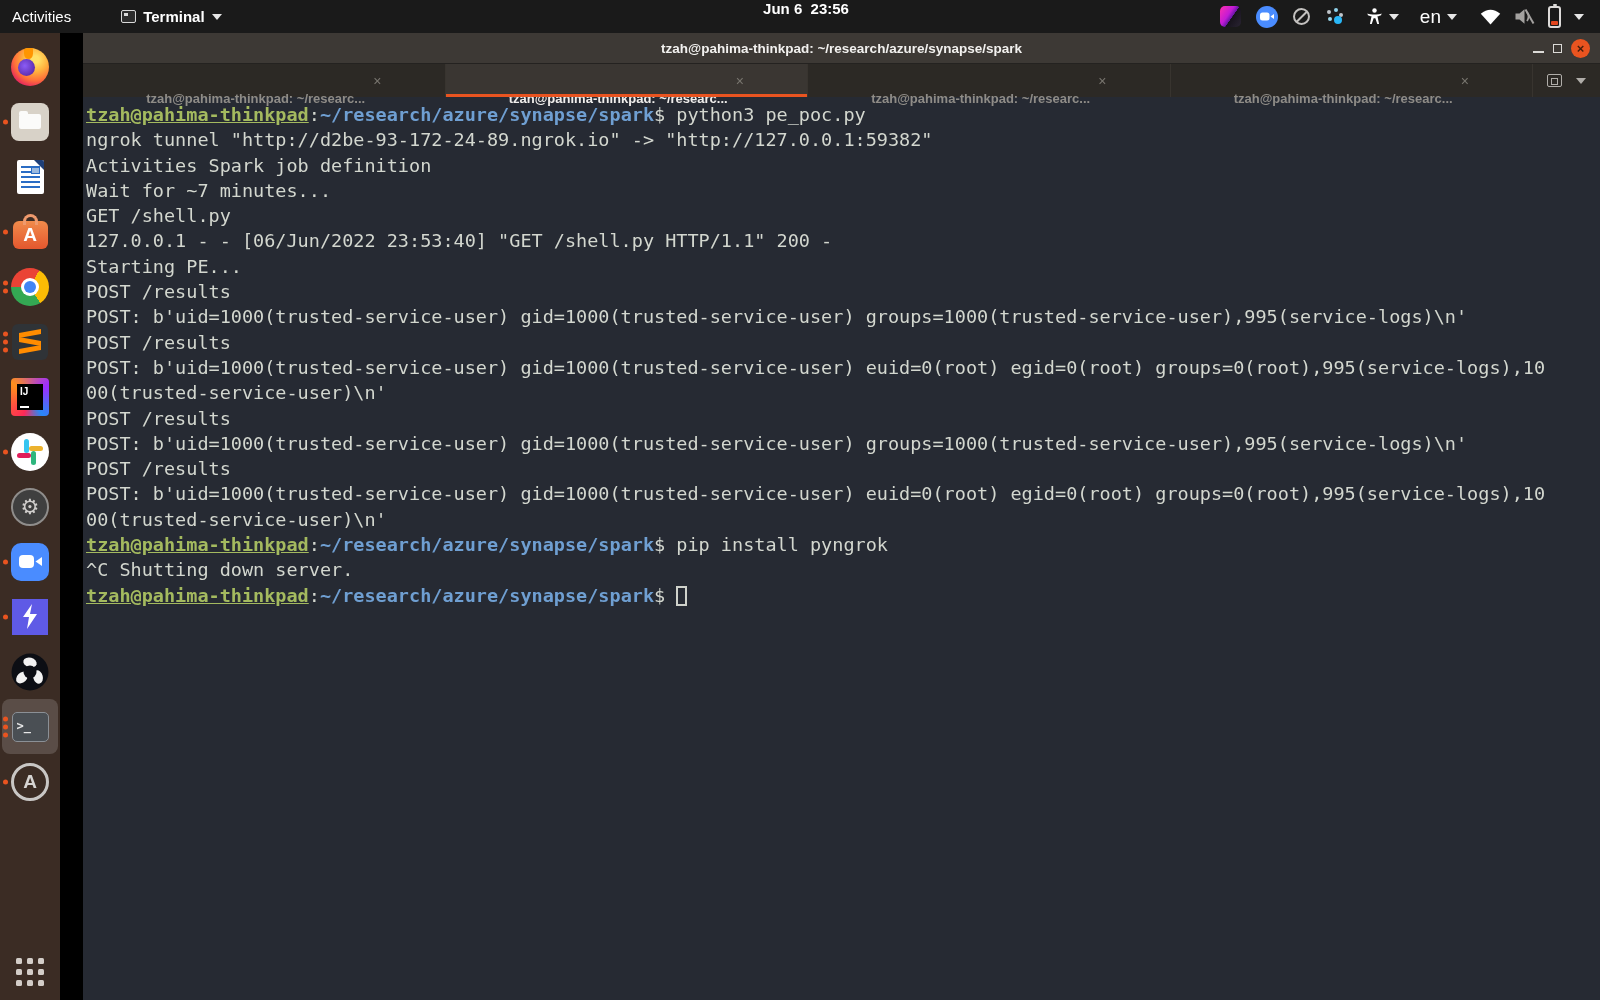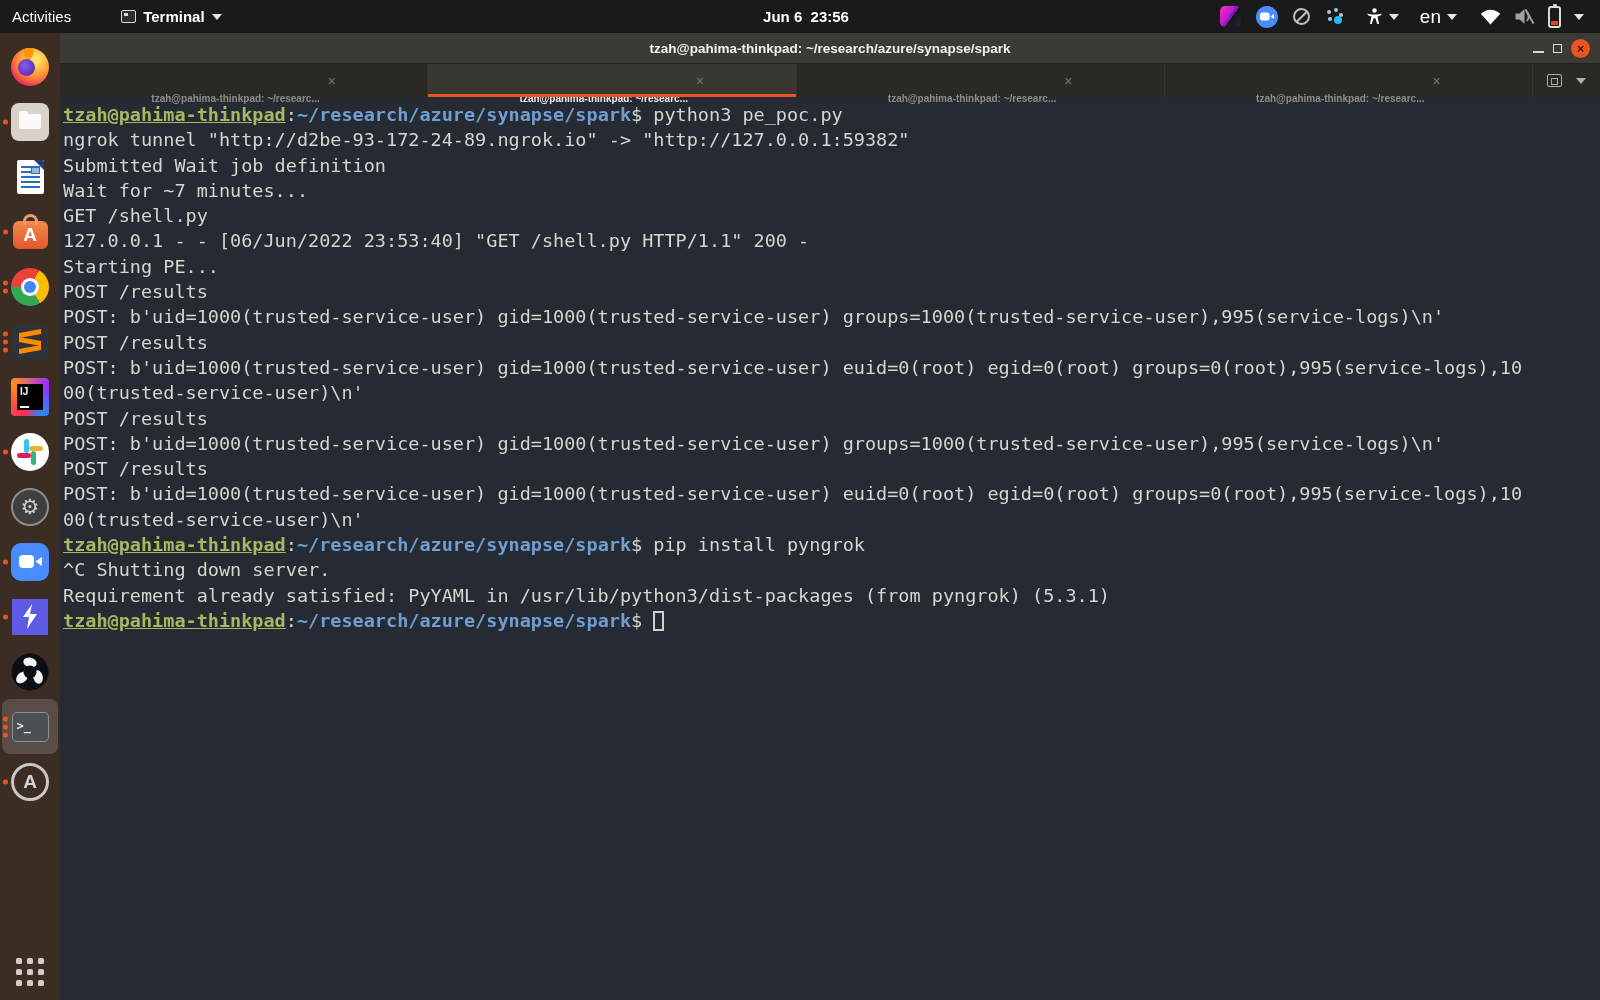--- a/index.html
+++ b/index.html
@@ -8,21 +8,21 @@
     --term-fg:#d3d7cf;
     --prompt-user:#a4ba5f;
     --prompt-path:#6f9fd2;
   }
   *{margin:0;padding:0;box-sizing:border-box;}
   html,body{width:1600px;height:1000px;overflow:hidden;background:#000;}
   body{font-family:"Liberation Sans",sans-serif;}
 
   
   .topbar{position:absolute;left:0;top:0;width:1600px;height:33px;background:#1a1a1a;
-    display:flex;align-items:center;color:#fff;font-size:15px;z-index:10;}
+    display:flex;align-items:flex-start;color:#fff;font-size:15px;z-index:10;}
   .activities{padding:0 12px;height:100%;display:flex;align-items:center;cursor:pointer;}
   .appmenu{display:flex;align-items:center;gap:7px;padding:0 10px;margin-left:28px;height:100%;font-weight:bold;}
   .appmenu-icon{width:15px;height:13px;border:1.5px solid #d9d9d9;border-radius:2px;position:relative;background:#2d2d2d;}
   .appmenu-icon::after{content:"";position:absolute;left:2px;top:2px;width:4px;height:3px;background:#d9d9d9;}
   .caret{width:0;height:0;border-left:5px solid transparent;border-right:5px solid transparent;border-top:6px solid #e6e6e6;display:inline-block;}
   .clock{position:absolute;left:0;right:0;text-align:center;font-weight:bold;font-size:15px;white-space:pre;pointer-events:none;padding-left:12px;}
   .tray{margin-left:auto;display:flex;align-items:center;gap:15px;padding-right:16px;height:100%;}
   .tray-item{display:flex;align-items:center;gap:6px;}
   .cube-ic{width:21px;height:21px;border-radius:5px;background:linear-gradient(125deg,#ff2fae 0%,#c21bd6 40%,#6a16a8 55%,#17131c 56%,#2a2433 100%);}
   .zoomcam-ic{width:22px;height:22px;border-radius:50%;background:#4a8cff;display:flex;align-items:center;justify-content:center;}
@@ -38,32 +38,32 @@
   
   .dock{position:absolute;left:0;top:33px;width:60px;height:967px;background:#3b2c24;display:flex;flex-direction:column;align-items:center;padding-top:6px;}
   .dock-slot{position:relative;width:56px;height:55px;display:flex;align-items:center;justify-content:center;flex-shrink:0;cursor:pointer;border-radius:8px;}
   .dock-slot.active{background:rgba(255,255,255,.16);}
   .dots{position:absolute;left:1px;top:50%;transform:translateY(-50%);display:flex;flex-direction:column;gap:3px;}
   .dots i{width:5px;height:5px;border-radius:50%;background:var(--accent);}
   .showapps{margin-top:auto;margin-bottom:14px;display:grid;grid-template-columns:repeat(3,6px);grid-template-rows:repeat(3,6px);gap:5px;cursor:pointer;}
   .showapps span{background:#d3cdc8;border-radius:1.5px;}
 
   
-  .window{position:absolute;left:60px;top:33px;width:1540px;height:967px;display:flex;flex-direction:column;}
+  .window{position:absolute;left:60px;top:33px;width:1540px;height:967px;display:flex;flex-direction:column;padding-left:23px;}
   .titlebar{height:31px;background:#3d3935;display:flex;align-items:center;position:relative;flex-shrink:0;border-bottom:1px solid #242220;}
   .title{position:absolute;left:0;right:0;text-align:center;color:#f2f1ef;font-size:13.5px;font-weight:bold;pointer-events:none;}
   .win-controls{margin-left:auto;display:flex;align-items:center;gap:9px;padding-right:10px;z-index:2;}
   .wc-min{width:11px;height:2px;background:#dcdad7;margin-top:7px;cursor:pointer;}
   .wc-max{width:9px;height:9px;border:1.5px solid #dcdad7;cursor:pointer;}
   .wc-close{width:19px;height:19px;border-radius:50%;background:var(--accent);color:#441d0b;font-size:13px;font-weight:bold;display:flex;align-items:center;justify-content:center;cursor:pointer;line-height:1;}
 
   
   .tabbar{height:33px;background:#2c2925;display:flex;align-items:stretch;flex-shrink:0;}
   .tab{flex:1 1 0;max-width:385px;display:flex;align-items:center;justify-content:center;gap:8px;position:relative;border-right:1px solid #38342f;cursor:pointer;padding:0 8px;min-width:0;}
-  .tab-label{font-size:10px;font-weight:bold;color:#8f8c87;white-space:nowrap;overflow:hidden;text-overflow:clip;margin-top:35px;}
+  .tab-label{font-size:13px;font-weight:bold;color:#8f8c87;white-space:nowrap;overflow:hidden;text-overflow:clip;margin-top:35px;}
   .tab.active{background:#3a3632;}
   .tab.active .tab-label{color:#f0eeec;}
   .tab.active::after{content:"";position:absolute;left:0;right:0;bottom:0;height:3px;background:var(--accent);}
   .tab-close{color:#79766f;font-size:14px;line-height:1;cursor:pointer;flex-shrink:0;}
   .tab-extras{display:flex;align-items:center;gap:14px;padding:0 14px;margin-left:auto;}
   .newwin-ic{width:15px;height:13px;border:1.5px solid #b0ada9;border-radius:2px;position:relative;cursor:pointer;}
   .newwin-ic::after{content:"";position:absolute;left:3px;top:2.5px;width:5px;height:5px;border:1.5px solid #b0ada9;}
   .caret2{width:0;height:0;border-left:5px solid transparent;border-right:5px solid transparent;border-top:6px solid #b0ada9;cursor:pointer;}
 
   
@@ -295,33 +295,32 @@
         <span class="tab-close">×</span>
       </div>
       <div class="tab-extras">
       <span class="newwin-ic"></span>
       <span class="caret2"></span>
     </div>
   </div>
   <div class="termbody" id="termbody">
       <div class="term-line"><span class="seg-prompt">tzah@pahima-thinkpad</span><span>:</span><span class="seg-path">~/research/azure/synapse/spark</span><span>$ python3 pe_poc.py</span></div>
       <div class="term-line"><span>ngrok tunnel "http://d2be-93-172-24-89.ngrok.io" -&gt; "http://127.0.0.1:59382"</span></div>
-      <div class="term-line"><span>Submitted Wait job definition</span></div>
+      <div class="term-line"><span>Activities Spark job definition</span></div>
       <div class="term-line"><span>Wait for ~7 minutes...</span></div>
       <div class="term-line"><span>GET /shell.py</span></div>
       <div class="term-line"><span>127.0.0.1 - - [06/Jun/2022 23:53:40] "GET /shell.py HTTP/1.1" 200 -</span></div>
       <div class="term-line"><span>Starting PE...</span></div>
       <div class="term-line"><span>POST /results</span></div>
       <div class="term-line"><span>POST: b'uid=1000(trusted-service-user) gid=1000(trusted-service-user) groups=1000(trusted-service-user),995(service-logs)\n'</span></div>
       <div class="term-line"><span>POST /results</span></div>
       <div class="term-line"><span>POST: b'uid=1000(trusted-service-user) gid=1000(trusted-service-user) euid=0(root) egid=0(root) groups=0(root),995(service-logs),10</span></div>
       <div class="term-line"><span>00(trusted-service-user)\n'</span></div>
       <div class="term-line"><span>POST /results</span></div>
       <div class="term-line"><span>POST: b'uid=1000(trusted-service-user) gid=1000(trusted-service-user) groups=1000(trusted-service-user),995(service-logs)\n'</span></div>
       <div class="term-line"><span>POST /results</span></div>
       <div class="term-line"><span>POST: b'uid=1000(trusted-service-user) gid=1000(trusted-service-user) euid=0(root) egid=0(root) groups=0(root),995(service-logs),10</span></div>
       <div class="term-line"><span>00(trusted-service-user)\n'</span></div>
       <div class="term-line"><span class="seg-prompt">tzah@pahima-thinkpad</span><span>:</span><span class="seg-path">~/research/azure/synapse/spark</span><span>$ pip install pyngrok</span></div>
       <div class="term-line"><span>^C Shutting down server.</span></div>
-      <div class="term-line"><span>Requirement already satisfied: PyYAML in /usr/lib/python3/dist-packages (from pyngrok) (5.3.1)</span></div>
       <div class="term-line"><span class="seg-prompt">tzah@pahima-thinkpad</span><span>:</span><span class="seg-path">~/research/azure/synapse/spark</span><span>$ </span><span class="seg-cursor"></span></div>
     </div>
 </div>
 
 </body></html>

